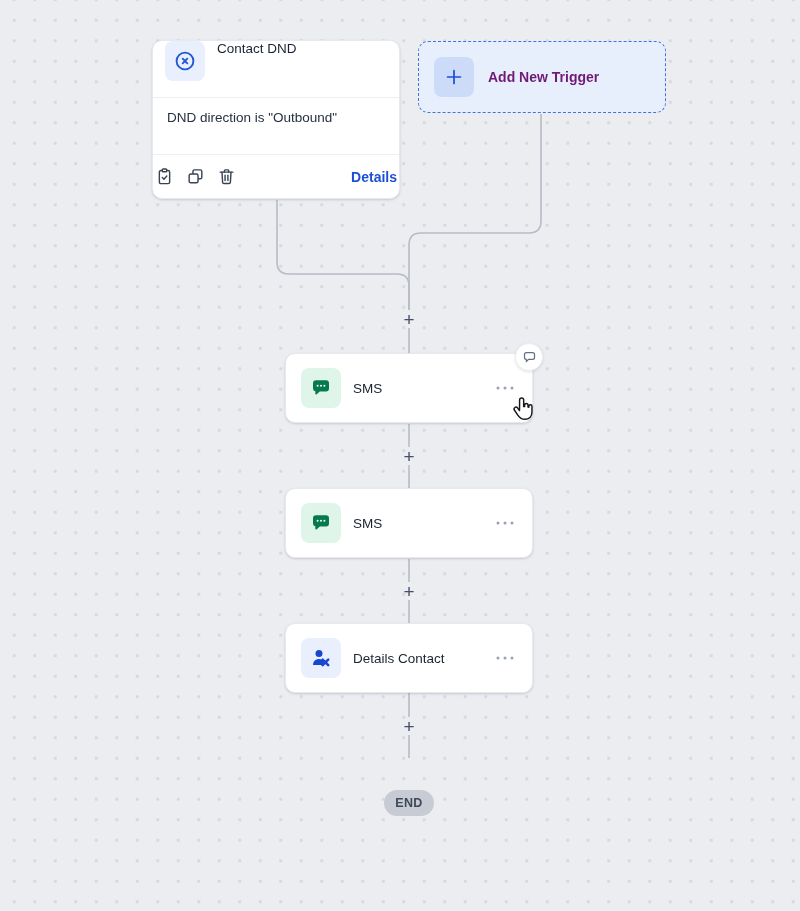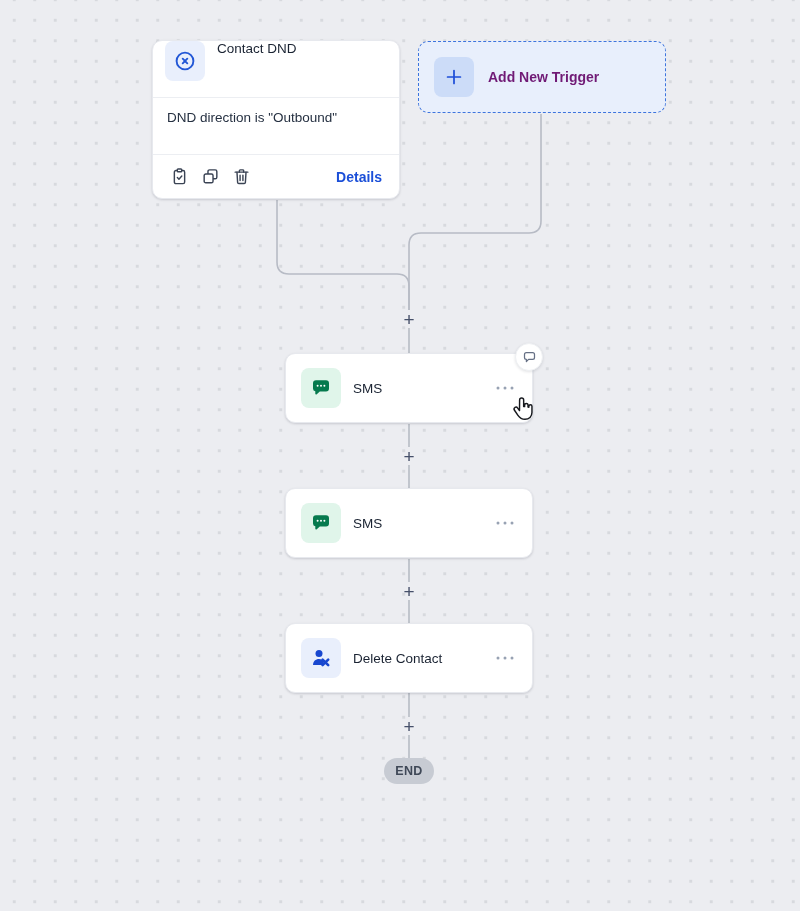--- a/index.html
+++ b/index.html
@@ -38,21 +38,21 @@
     display: flex; align-items: center; justify-content: center;
   }
   .tile-blue  { background: #e9effc; }
   .tile-green { background: #e0f5ea; }
   .node-title { margin-left: 12px; font-size: 13.5px; font-weight: 500; color: #1a2332; }
   .trigger-card .body {
     height: 57px; padding: 12px 14px; border-bottom: 1px solid #eceef2;
     font-size: 13.5px; color: #253041;
   }
   .trigger-card .foot {
-    height: 43px; display: flex; align-items: center; padding: 0 17px;
+    height: 43px; display: flex; align-items: center; padding: 0 2px;
   }
   .foot-icon-btn { display: flex; align-items: center; margin-right: 12px; cursor: pointer; }
   .details-link { margin-left: auto; font-size: 14px; font-weight: 700; color: #1b4fd8; cursor: pointer; }
 
   
   .add-trigger {
     position: absolute; left: 418px; top: 41px; width: 248px; height: 72px;
     background: #e8effc; border: 1.5px dashed #3d74dd; border-radius: 10px;
     display: flex; align-items: center; padding: 0 15px; cursor: pointer;
   }
@@ -83,21 +83,21 @@
     position: absolute; left: 515px; top: 343px; width: 28px; height: 28px;
     background: #ffffff; border: 1px solid #eef0f3; border-radius: 50%;
     box-shadow: 0 1px 3px rgba(16,24,40,.12);
     display: flex; align-items: center; justify-content: center; cursor: pointer;
   }
 
   .cursor-pointer { position: absolute; left: 509px; top: 395px; width: 27px; height: 29px; }
 
   
   .end-badge {
-    position: absolute; left: 384px; top: 758px; width: 50px; height: 26px;
+    position: absolute; left: 384px; top: 790px; width: 50px; height: 26px;
     background: #c7cbd3; border-radius: 13px;
     display: flex; align-items: center; justify-content: center;
     font-size: 12.5px; font-weight: 600; letter-spacing: .4px; color: #3f4857;
   }
 </style>
 </head>
 <body>
 
 <div class="canvas">
 
@@ -215,21 +215,21 @@
   </div>
 
   <div class="card action-card" style="top:623px;">
     <div class="icon-tile tile-blue">
       <svg width="24" height="24" viewBox="0 0 24 24">
         <circle cx="10" cy="7.4" r="3.5" fill="#1847cf"></circle>
         <path d="M4 19 c0-3.7 2.7-6 6-6 2.2 0 4.1 1 5.1 2.7 l-1.6 3.3 z" fill="#1847cf"></path>
         <path d="M13.6 13.6 l5.6 5.6 M19.2 13.6 l-5.6 5.6" stroke="#1847cf" stroke-width="2.6" stroke-linecap="round"></path>
       </svg>
     </div>
-    <span class="node-title">Delete Contact</span>
+    <span class="node-title">Details Contact</span>
     <span class="menu-btn">
       <svg width="20" height="6" viewBox="0 0 20 6">
         <circle cx="3" cy="3" r="1.5" fill="#98a2b3"></circle>
           <circle cx="10" cy="3" r="1.5" fill="#98a2b3"></circle>
           <circle cx="17" cy="3" r="1.5" fill="#98a2b3"></circle>
       </svg>
     </span>
   </div>
 
   <div class="end-badge">END</div>

